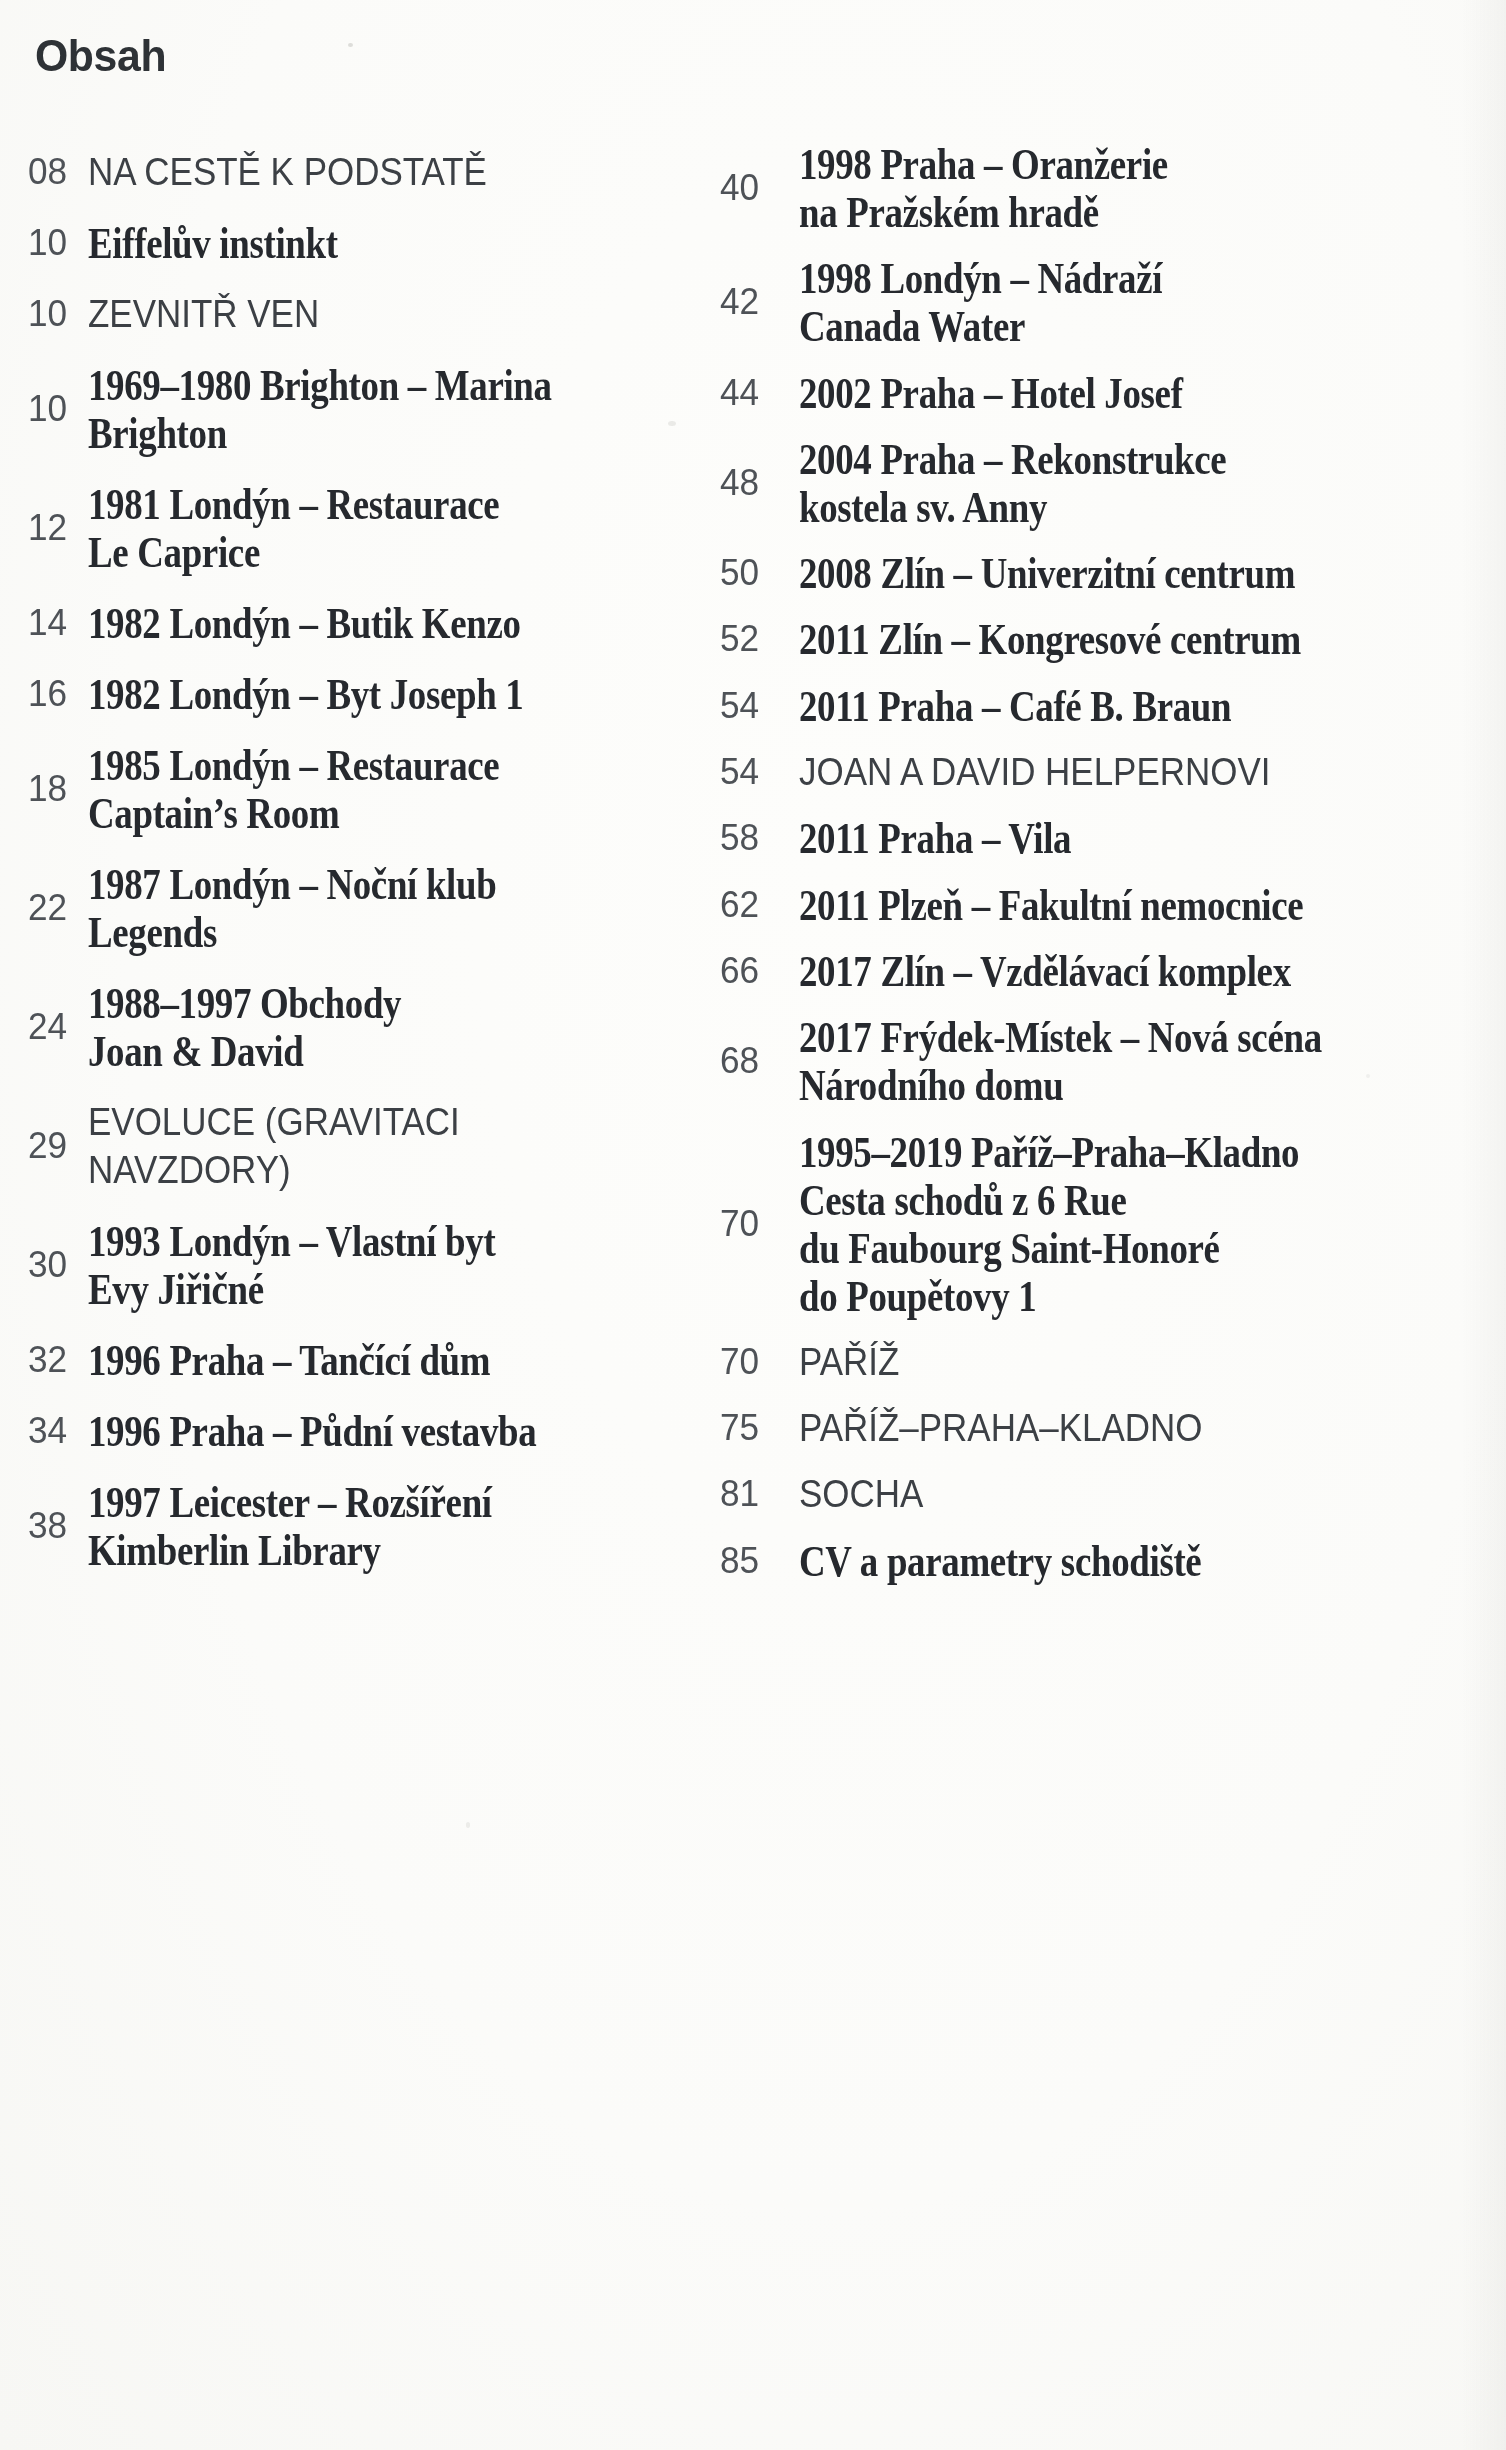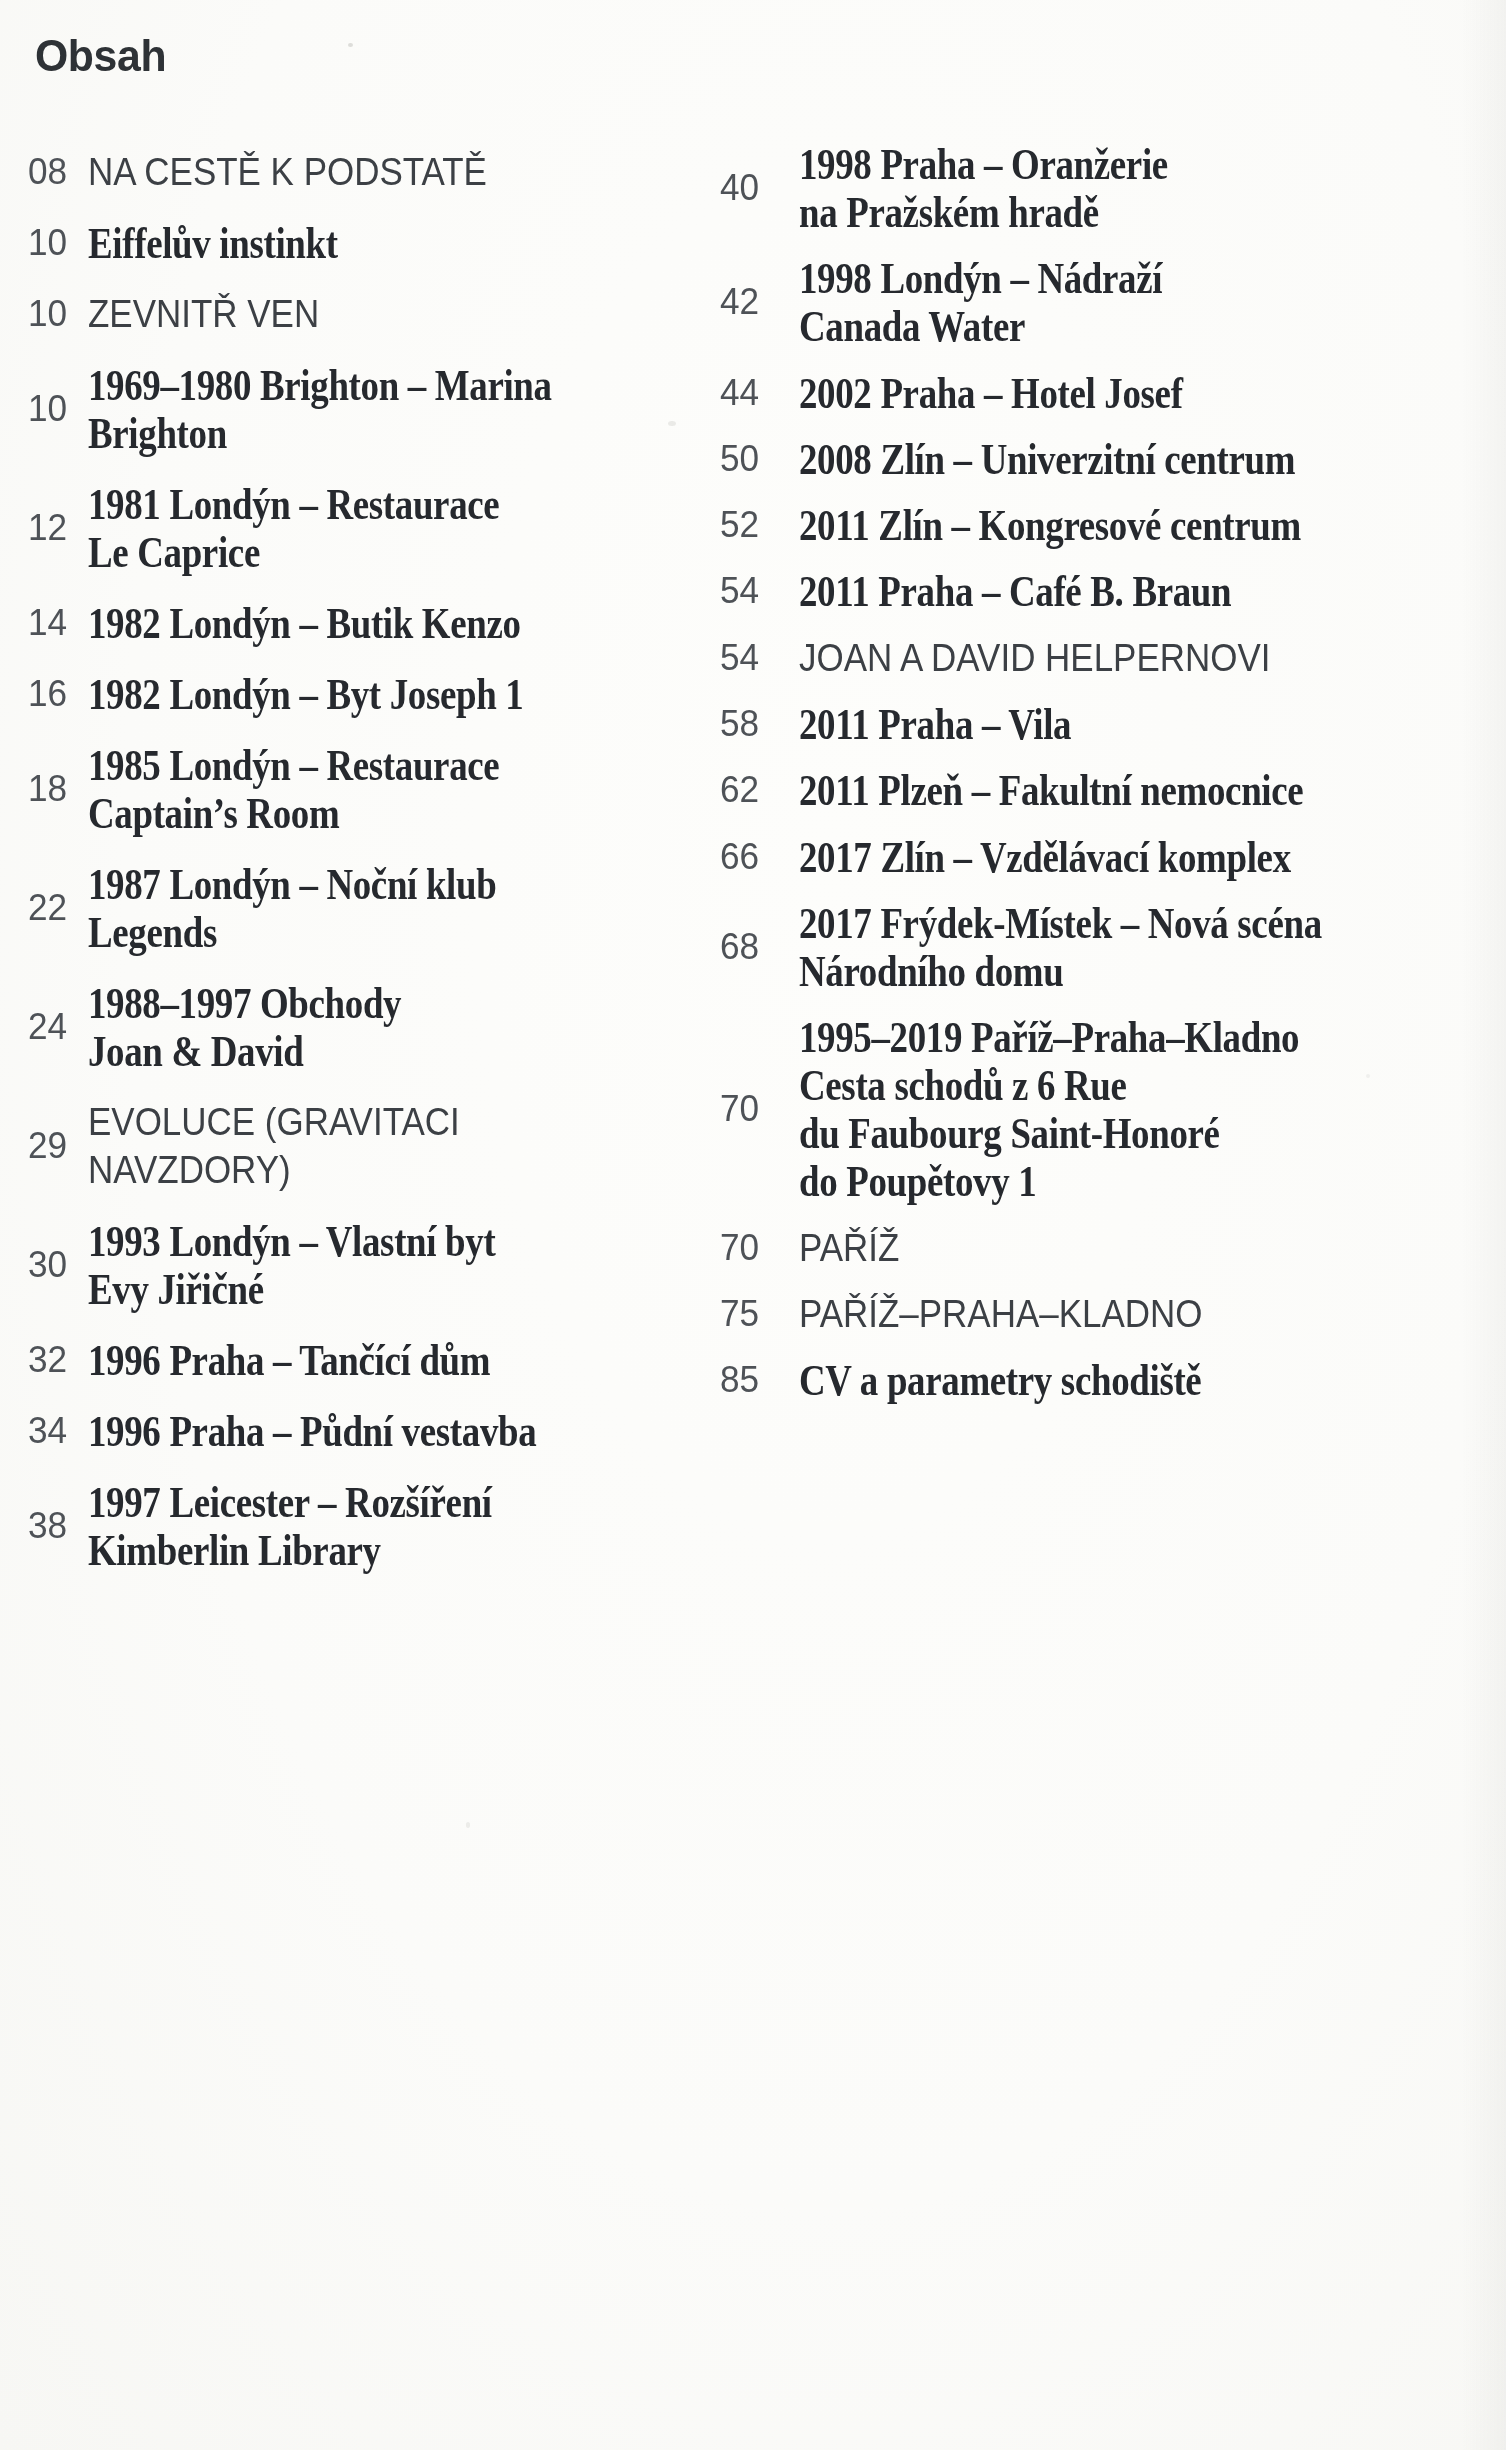--- a/index.html
+++ b/index.html
@@ -127,20 +127,25 @@
       <div class="entry style-bold">
         <span class="num">42</span>
         <span class="etitle">1998 Londýn – Nádraží
 Canada Water</span>
       </div>
       <div class="entry style-bold">
         <span class="num">44</span>
         <span class="etitle">2002 Praha – Hotel Josef</span>
       </div>
       <div class="entry style-bold">
+        <span class="num">48</span>
+        <span class="etitle">2004 Praha – Rekonstrukce
+kostela sv. Anny</span>
+      </div>
+      <div class="entry style-bold">
         <span class="num">50</span>
         <span class="etitle">2008 Zlín – Univerzitní centrum</span>
       </div>
       <div class="entry style-bold">
         <span class="num">52</span>
         <span class="etitle">2011 Zlín – Kongresové centrum</span>
       </div>
       <div class="entry style-bold">
         <span class="num">54</span>
         <span class="etitle">2011 Praha – Café B. Braun</span>
@@ -174,20 +179,24 @@
 do Poupětovy 1</span>
       </div>
       <div class="entry style-caps">
         <span class="num">70</span>
         <span class="etitle">PAŘÍŽ</span>
       </div>
       <div class="entry style-caps">
         <span class="num">75</span>
         <span class="etitle">PAŘÍŽ–PRAHA–KLADNO</span>
       </div>
+      <div class="entry style-caps">
+        <span class="num">81</span>
+        <span class="etitle">SOCHA</span>
+      </div>
       <div class="entry style-bold">
         <span class="num">85</span>
         <span class="etitle">CV a parametry schodiště</span>
       </div>
     </div>
 
   <div class="speck" style="left:348px;top:43px;width:5px;height:4.2px;"></div>
   <div class="speck" style="left:668px;top:421px;width:7.5px;height:5px;opacity:.6;"></div>
   <div class="speck" style="left:466px;top:1822px;width:4.2px;height:5.8px;opacity:.5;"></div>
   <div class="speck" style="left:1366px;top:1074px;width:4.2px;height:4.2px;opacity:.4;"></div>

